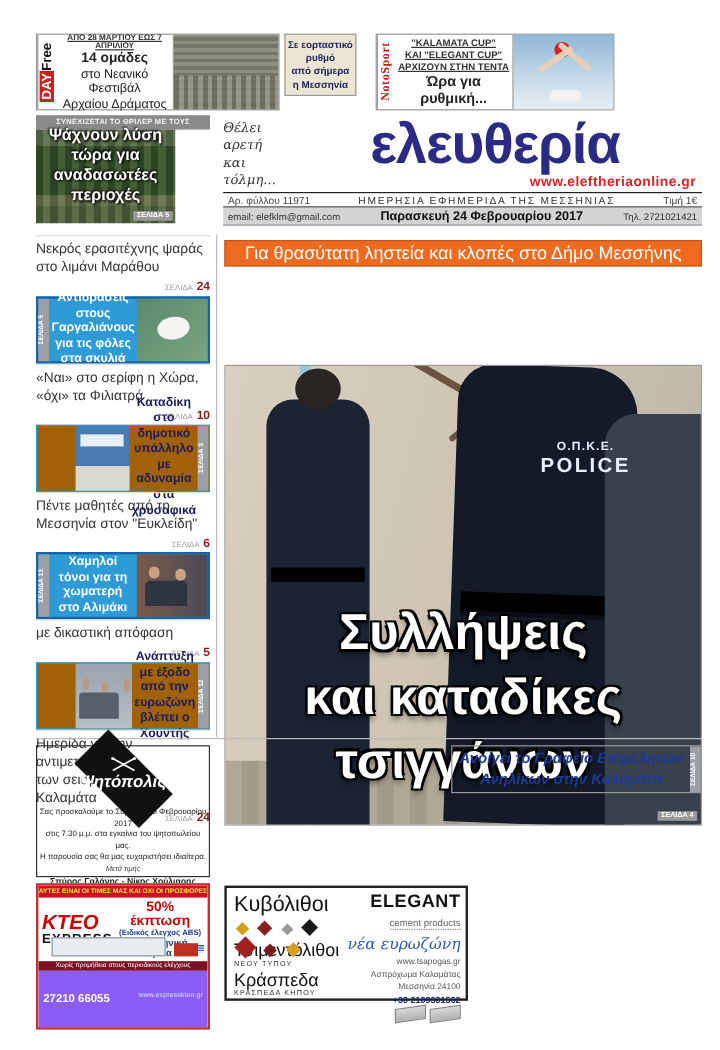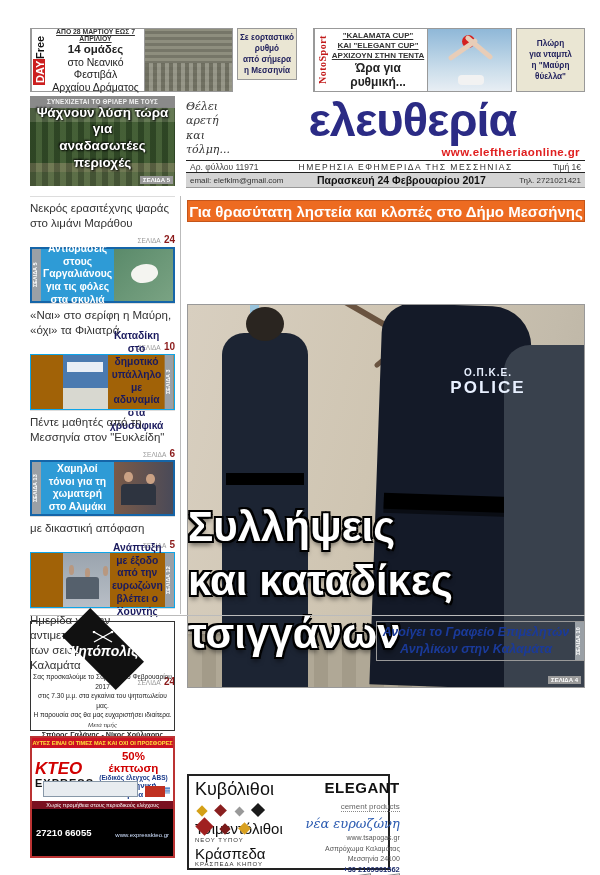--- a/index.html
+++ b/index.html
@@ -79,21 +79,21 @@
       border-radius:50%; background:#caa184; box-shadow:22px 2px 0 #caa184;}
   .img-meet::after{content:""; position:absolute; left:12%; top:42%; width:60%; height:40%;
       background:#2e3440; border-radius:4px 4px 0 0;}
   .img-panel { background:linear-gradient(#9aa4ae,#b8bec6); }
   .img-panel::before{content:""; position:absolute; left:12%; top:22%; width:12%; height:18%;
       border-radius:50%; background:#b89880; box-shadow:16px 3px 0 #b89880, 34px 1px 0 #b89880;}
   .img-panel::after{content:""; position:absolute; left:6%; top:44%; width:72%; height:40%;
       background:#55606c; border-radius:3px 3px 0 0;}
 
   
-  .kickbar { background:#ed6b21; border:1px solid #c4551a; color:#fff; font-weight:bold; font-size:15px;
+  .kickbar { background:#ed6b21; border:1px solid #c4551a; color:#fff; font-weight:normal; font-size:15px;
              text-align:center; line-height:21px; }
   .mainphoto { position:relative; border:1px solid #999; overflow:hidden;
       background:linear-gradient(105deg,#d8cfc0,#cfc5b2 45%,#c3bbab 75%,#b8b0a0); }
   .mp-floor { position:absolute; left:0; bottom:0; right:0; height:14%;
       background:repeating-linear-gradient(90deg,#b0a896 0 14px,#a39b89 14px 28px); }
   .mp-pole { position:absolute; left:62px; top:0; width:9px; height:100%; background:#9ac4dc; }
   .mp-branch { position:absolute; background:#6a5440; border-radius:4px; }
   .mp-cop1 { position:absolute; left:34px; top:28px; width:86px; height:95%;
       background:#1c2433; border-radius:22px 22px 0 0; }
   .mp-cop1::before { content:""; position:absolute; left:24px; top:-26px; width:38px; height:34px;
@@ -101,21 +101,21 @@
   .mp-cop1::after { content:""; position:absolute; left:4px; top:140px; width:78px; height:12px; background:#000; }
   .mp-cop2 { position:absolute; left:188px; top:0; width:150px; height:100%;
       background:#141a28; border-radius:30px 40px 0 0; transform:rotate(2deg); }
   .mp-cop2::after { content:""; position:absolute; left:8px; top:190px; width:134px; height:16px;
       background:#000; box-shadow:0 4px 0 #0a0d14; }
   .mp-cop3 { position:absolute; right:-30px; top:40px; width:110px; height:90%;
       background:#39414d; border-radius:26px 26px 0 0; }
   .patch { position:absolute; text-align:center; color:#e8f0ff; }
   .patch .l1 { font-size:10px; letter-spacing:1px; font-weight:bold; }
   .patch .l2 { font-size:17px; font-weight:bold; letter-spacing:2px; }
-  .mainhead { position:absolute; left:0; right:0; top:51%; color:#fff; font-weight:bold;
+  .mainhead { position:absolute; left:0; right:0; top:51%; text-align:center; color:#fff; font-weight:bold;
       font-size:42px; line-height:1.28;
       text-shadow:-2px -2px 0 #000, 2px -2px 0 #000, -2px 2px 0 #000, 2px 2px 0 #000, 0 4px 5px rgba(0,0,0,.55); }
   .mp-badge { position:absolute; right:3px; bottom:3px; }
   .hrline { background:#bbb; height:1px; }
   .vline { background:#bbb; width:1px; }
 
   
   .psito { border:1px solid #333; text-align:center; padding-top:4px; }
   .psito-logo { position:relative; width:100%; height:46px; }
   .psito-diamond { position:absolute; left:50%; top:50%; width:40px; height:40px; background:#111;
@@ -138,26 +138,26 @@
   .kteo-brand1 { color:#d00000; font-weight:bold; font-style:italic; font-size:17px; line-height:1; }
   .kteo-brand2 { color:#111; font-weight:bold; font-size:11px; letter-spacing:1px; }
   .kteo-right { flex:1; text-align:center; }
   .kteo-offer { color:#d00000; font-weight:bold; font-size:11.5px; }
   .kteo-abs { color:#1a3a8a; font-size:6.5px; font-weight:bold; }
   .kteo-greek { color:#1a3a8a; font-weight:bold; font-size:8px; display:flex; align-items:center; justify-content:center; gap:3px;}
   .kteo-photo { height:30px; position:relative; background:linear-gradient(#9ab4c8,#c8d4dc); }
   .kteo-photo::before{content:""; position:absolute; left:8%; bottom:4px; width:66%; height:14px; background:#e8ecf0; border:1px solid #8898a8;}
   .kteo-photo::after{content:""; position:absolute; right:6%; bottom:4px; width:14%; height:11px; background:#c03020;}
   .kteo-note { background:#7a1020; color:#fff; font-size:5.5px; text-align:center; line-height:8px; }
-  .kteo-phonebar { background:#000000; color:#fff; display:flex; justify-content:space-between; align-items:flex-end; padding:18px 4px; }
+  .kteo-phonebar { background:#8b5cf6; color:#fff; display:flex; justify-content:space-between; align-items:flex-start; padding:18px 4px; }
   .kteo-phone { font-weight:bold; font-size:9.5px; }
   .kteo-site { font-size:6px; color:#cfe0ff; }
 
   
-  .tsap { border:2px solid #222; background:#fff; display:flex; padding:4px 6px; gap:16px;margin-top:36px; }
+  .tsap { border:2px solid #222; background:#fff; display:flex; padding:4px 6px; gap:0; }
   .tsap-left { flex:1.2; }
   .tsap-item { font-size:18px; color:#111; font-weight:normal; line-height:1.05; }
   .tsap-sub { font-size:6px; color:#333; letter-spacing:1px; }
   .diam { display:inline-block; transform:rotate(45deg); margin:0 3px; }
   .blockrow { display:flex; gap:3px; margin:1px 0 2px 46px; }
   .slab { width:26px; height:12px; background:linear-gradient(#d8d8d8,#b0b0b0); border:1px solid #888; transform:skewY(-8deg); }
   .tsap-right { flex:1; text-align:right; }
   .tsap-brand { font-size:15px; font-weight:bold; color:#111; letter-spacing:.5px; line-height:1; }
   .tsap-brandsub { font-size:8px; color:#666; border-bottom:1px dotted #888; display:inline-block; }
   .tsap-new { font-family:"DejaVu Serif", serif; font-style:italic; color:#2a5ab0; font-size:13px; margin:3px 0 2px; }
@@ -199,29 +199,23 @@
       <div class="adkick" style="font-size:8px;">ΑΡΧΙΖΟΥΝ ΣΤΗΝ ΤΕΝΤΑ</div>
       <div class="adtitle" style="font-size:12px;">Ώρα για ρυθμική...</div>
     </div>
     <div class="adimg gym">
       <div class="ball"></div>
       <div class="leg"></div>
       <div class="leg2"></div>
       <div class="body"></div>
     </div>
   </div>
-  <div class="abs sidenote" style="left:516px; top:28px; width:69px; height:64px;">
-    <span>Πλώρη</span>
-    <span>για νταμπλ</span>
-    <span>η "Μαύρη</span>
-    <span>θύελλα"</span>
-  </div>
 
   <div class="abs graystrip" style="left:30px; top:96px; width:145px; height:12px;">ΣΥΝΕΧΙΖΕΤΑΙ ΤΟ ΘΡΙΛΕΡ ΜΕ ΤΟΥΣ ΔΑΣΙΚΟΥΣ ΧΑΡΤΕΣ</div>
-  <div class="abs forest" style="left:30px; top:108px; width:145px; height:78px;">
+  <div class="abs forest" style="left:30px; top:108px; width:116px; height:78px;">
     <div class="fhead">
       <div>Ψάχνουν λύση τώρα για</div>
       <div>αναδασωτέες περιοχές</div>
     </div>
     <span class="pagebadge" style="position:absolute; right:2px; bottom:2px;">ΣΕΛΙΔΑ 5</span>
   </div>
 
   <div class="abs tagline" style="left:186px; top:100px; width:52px;">
     <div>Θέλει</div>
     <div>αρετή</div>
@@ -249,21 +243,21 @@
       <div class="sbref"><span class="lbl">ΣΕΛΙΔΑ</span> <span class="num">24</span></div>
     </div>
 
     <div class="sbbox blue">
       <div class="vbadge">ΣΕΛΙΔΑ 5</div>
       <div class="txt">Αντιδράσεις στους Γαργαλιάνους για τις φόλες στα σκυλιά</div>
       <div class="sbimg img-dog"></div>
     </div>
 
     <div class="sbtext">
-      <div>«Ναι» στο σερίφη η Μαύρη,</div>
+      <div>«Ναι» στο σερίφη η Χώρα,</div>
       <div>«όχι» τα Φιλιατρά</div>
       <div class="sbref"><span class="lbl">ΣΕΛΙΔΑ</span> <span class="num">10</span></div>
     </div>
 
     <div class="sbbox yellow">
       <div class="sbimg img-shop"></div>
       <div class="txt">Καταδίκη στο δημοτικό υπάλληλο με αδυναμία στα χρυσαφικά</div>
       <div class="vbadge">ΣΕΛΙΔΑ 3</div>
     </div>
 

